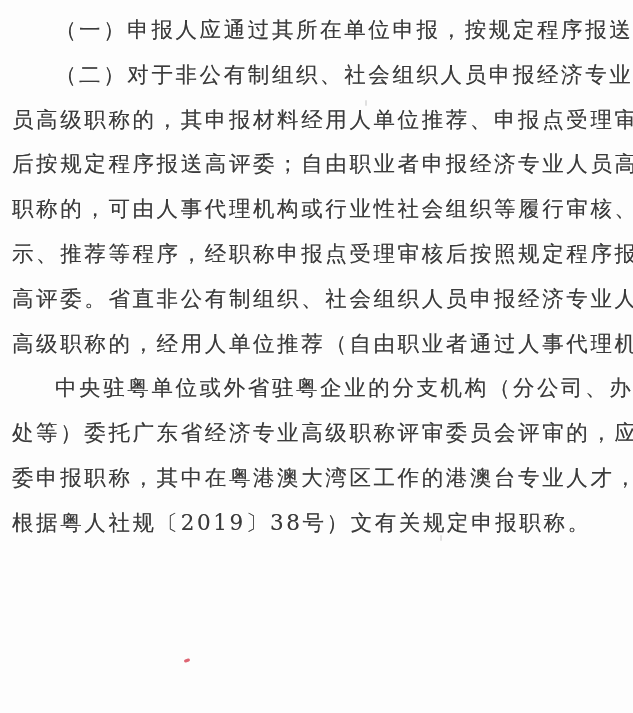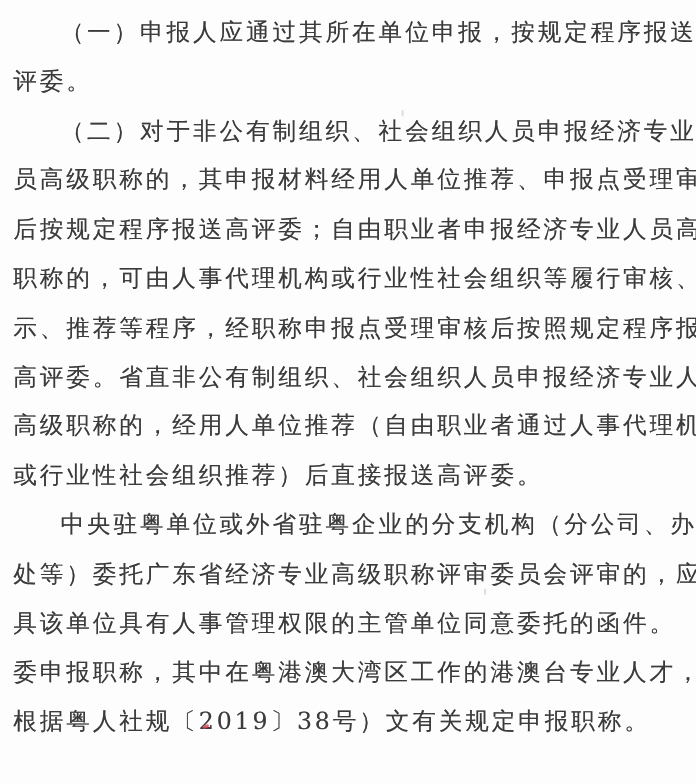--- a/index.html
+++ b/index.html
@@ -62,38 +62,35 @@
     }
   </style>
 </head>
 <body>
 
 <div class="page">
   <div class="doc-body">
 
     <div class="para-block">
       <span class="line indent">（一）申报人应通过其所在单位申报，按规定程序报送高</span>
-      <span class="line">评委。</span>
     </div>
 
     <div class="para-block">
       <span class="line indent">（二）对于非公有制组织、社会组织人员申报经济专业人</span>
       <span class="line">员高级职称的，其申报材料经用人单位推荐、申报点受理审核</span>
       <span class="line">后按规定程序报送高评委；自由职业者申报经济专业人员高级</span>
       <span class="line">职称的，可由人事代理机构或行业性社会组织等履行审核、公</span>
       <span class="line">示、推荐等程序，经职称申报点受理审核后按照规定程序报送</span>
       <span class="line">高评委。省直非公有制组织、社会组织人员申报经济专业人员</span>
       <span class="line">高级职称的，经用人单位推荐（自由职业者通过人事代理机构</span>
-      <span class="line">或行业性社会组织推荐）后直接报送高评委。</span>
     </div>
 
     <div class="para-block">
       <span class="line indent">中央驻粤单位或外省驻粤企业的分支机构（分公司、办事</span>
       <span class="line">处等）委托广东省经济专业高级职称评审委员会评审的，应出</span>
-      <span class="line">具该单位具有人事管理权限的主管单位同意委托的函件。</span>
     </div>
 
     <div class="para-block">
       <span class="line">委申报职称，其中在粤港澳大湾区工作的港澳台专业人才，可</span>
       <span class="line">根据粤人社规〔2019〕38号）文有关规定申报职称。</span>
     </div>
 
   </div>
 
   <div class="red-mark"></div>

